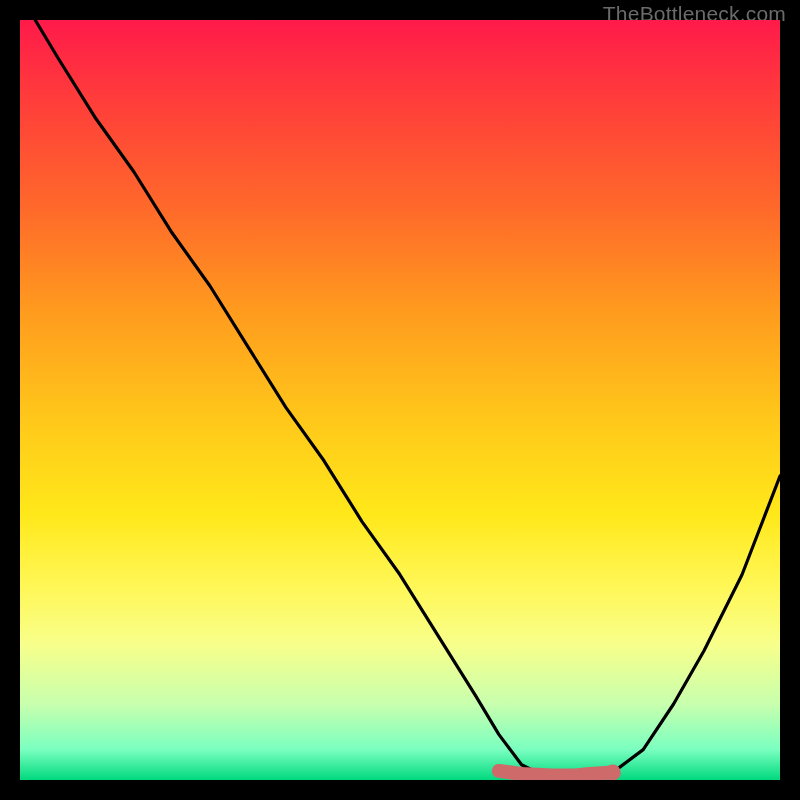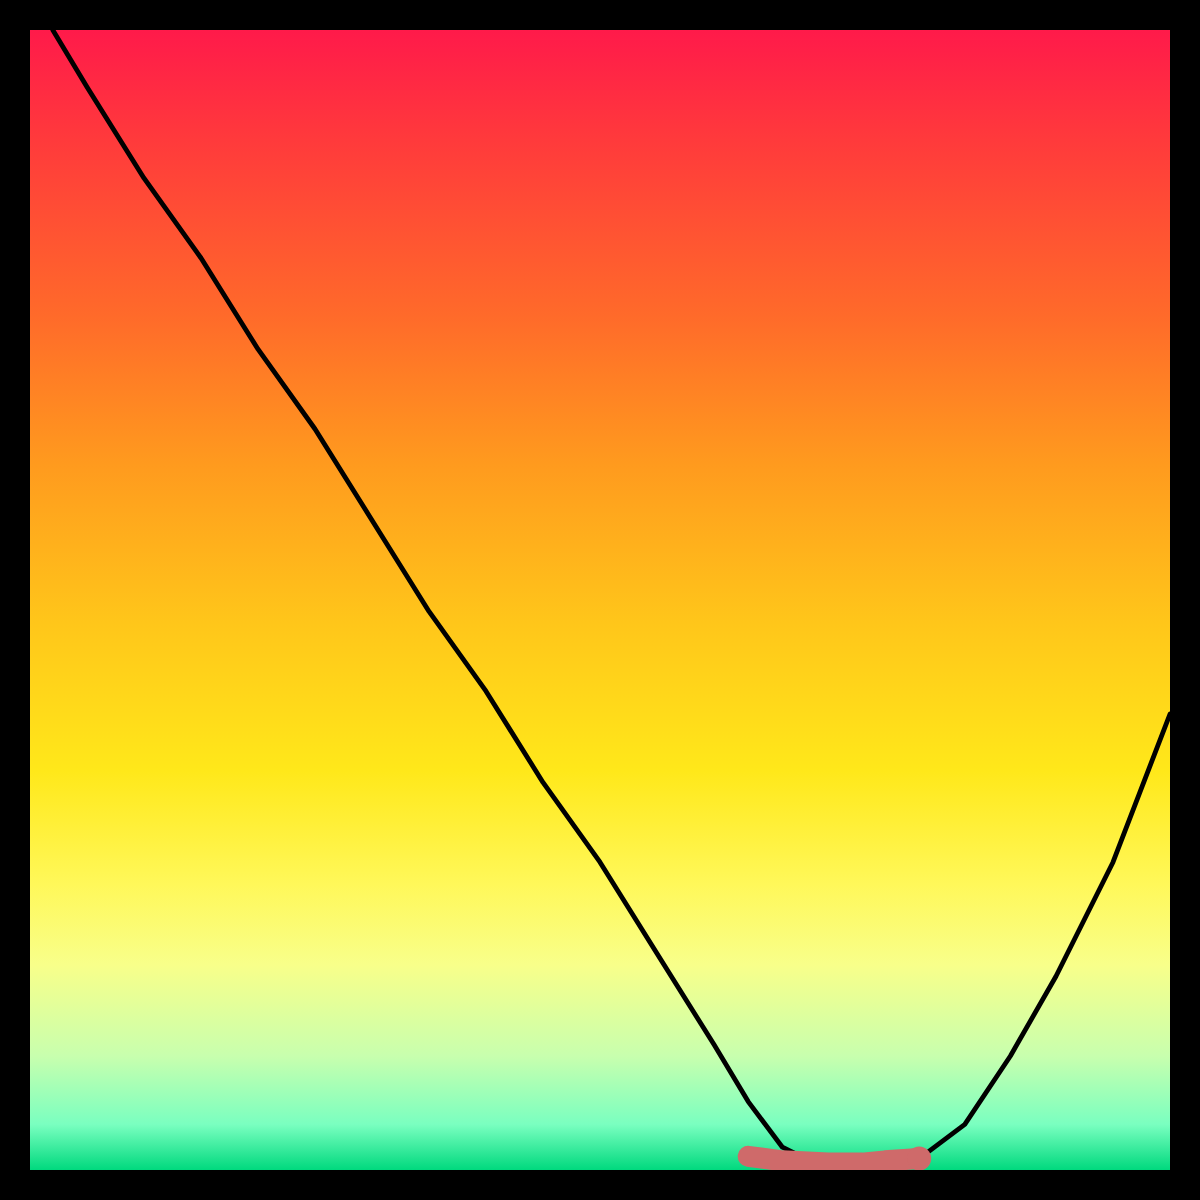--- a/index.html
+++ b/index.html
@@ -52,20 +52,21 @@
     font-size: 21px;
     letter-spacing: 0.2px;
     font-weight: 400;
   }
 </style>
 </head>
 <body>
 
 <div class="stage">
 
+  <div class="watermark">TheBottleneck.com</div>
 
   <div class="plot-area">
     <svg class="curve" viewBox="0 0 760 760" preserveAspectRatio="none">
       <path d="M15.2 0.0 L38.0 38.0 L76.0 98.8 L114.0 152.0 L152.0 212.8 L190.0 266.0 L228.0 326.8 L266.0 387.6 L304.0 440.8 L342.0 501.6 L380.0 554.8 L418.0 615.6 L456.0 676.4 L478.8 714.4 L501.6 744.8 L532.0 760.0 L554.8 760.0 L570.0 760.0 L592.8 752.4 L623.2 729.6 L653.6 684.0 L684.0 630.8 L722.0 554.8 L760.0 456.0" id="curve-path" fill="none" stroke="#000000" stroke-width="3.2" stroke-linecap="round" stroke-linejoin="round"></path>
       <path d="M478.8 750.9 L501.6 753.9 L532.0 755.4 L554.8 755.4 L570.0 753.9 L592.8 752.4" id="band-path" fill="none" stroke="#cf6a6a" stroke-width="14" stroke-linecap="round" stroke-linejoin="round"></path>
       <circle id="band-dot" r="8" fill="#cf6a6a" cx="592.8" cy="752.4"></circle>
     </svg>
   </div>
 
 </div>

